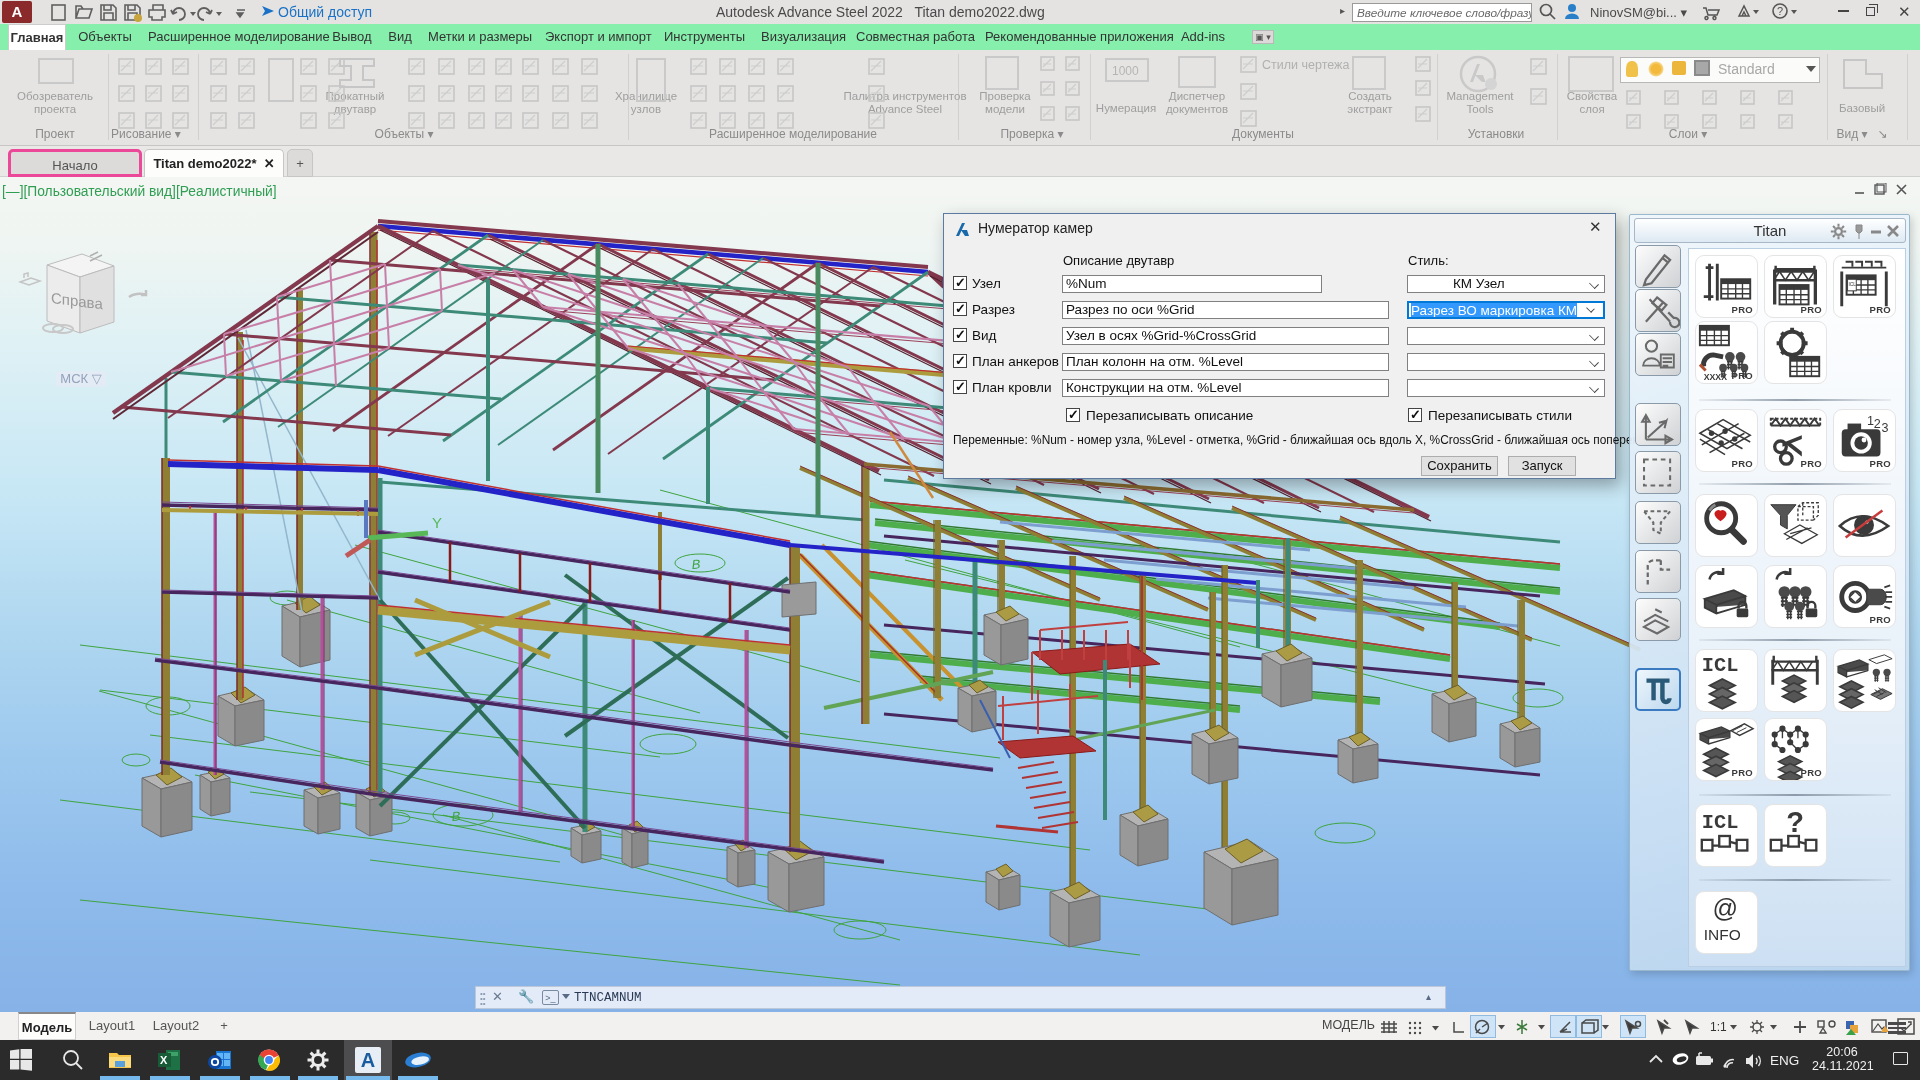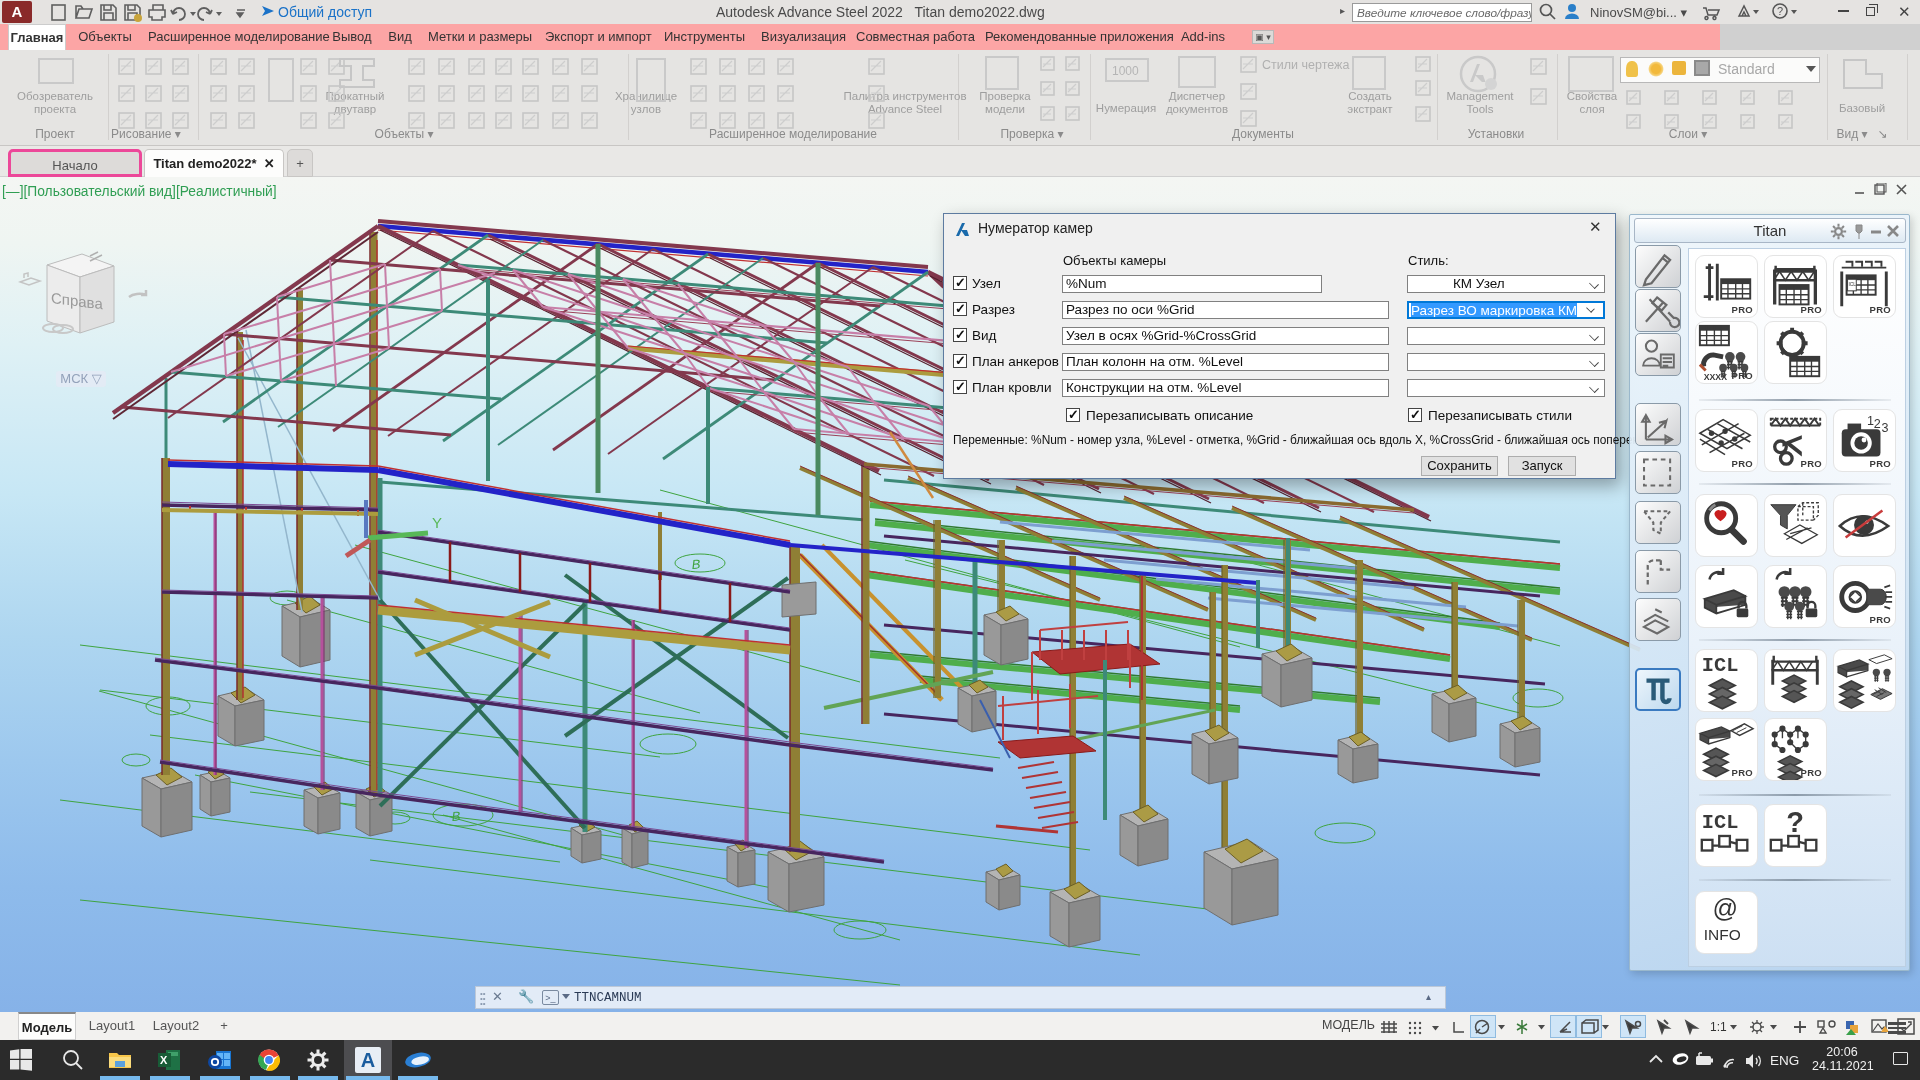--- a/index.html
+++ b/index.html
@@ -1,18 +1,18 @@
 <!DOCTYPE html>
 <html><head><meta charset="utf-8">
 <style>
 *{margin:0;padding:0;box-sizing:border-box;}
 body{width:1920px;height:1080px;overflow:hidden;font-family:"Liberation Sans",sans-serif;position:relative;background:#d0d0d0;}
 .abs{position:absolute;}
 #titlebar{position:absolute;left:0;top:0;width:1920px;height:24px;background:#e5e3e1;}
-#ribbontabs{position:absolute;left:0;top:24px;width:1720px;height:26px;background:#fca5a5;}
+#ribbontabs{position:absolute;left:0;top:24px;width:1920px;height:26px;background:#86efac;}
 .rtab{position:absolute;top:0;height:26px;line-height:26px;font-size:13px;color:#333;white-space:nowrap;}
 #ribbon{position:absolute;left:0;top:50px;width:1920px;height:96px;background:#e5e4e2;border-bottom:1px solid #c8c6c4;}
 .rglabel{position:absolute;top:77px;font-size:12px;color:#8b8b8b;white-space:nowrap;}
 .gsep{position:absolute;top:4px;height:86px;width:1px;background:#d2d0ce;}
 .rbig{position:absolute;color:#9e9e9e;font-size:11.5px;text-align:center;line-height:13px;white-space:nowrap;}
 #doctabs{position:absolute;left:0;top:146px;width:1920px;height:31px;background:#e9e8e6;border-bottom:1px solid #d0d0d0;}
 .dtab{position:absolute;top:3px;height:28px;line-height:27px;font-size:13px;text-align:center;border-radius:5px 5px 0 0;}
 #viewport{position:absolute;left:0;top:177px;width:1920px;height:835px;
 background:linear-gradient(to bottom,#f4f6f3 0%,#eff5f2 8%,#dff1f5 20%,#c7e7f5 38%,#aed6f0 55%,#9dc8ee 70%,#8ebbeb 85%,#86b2e8 100%);}
 #vptext{position:absolute;left:2px;top:7px;color:#2f9e53;font-size:13.8px;}
@@ -890,21 +890,21 @@
 <div class="abs" style="left:98px;top:4px;color:#2a3a55;font-family:'Liberation Mono',monospace;font-size:12.5px;">TTNCAMNUM</div>
 <div class="abs" style="left:950px;top:4px;color:#5a6a85;font-size:10px;">▴</div>
 </div>
 </div>
 <div id="dialog">
 <div class="abs" style="left:10px;top:7px;width:17px;height:17px;"><svg width="17" height="17">
         <path d="M2 15 L8 2 L11 2 L5 15 Z M7 9 L13 9 L15 15 L11 15 Z" fill="#1a6aab"></path>
       </svg></div>
 <div class="abs" style="left:34px;top:6px;font-size:14px;color:#222;">Нумератор камер</div>
 <div class="abs" style="left:645px;top:4px;font-size:15px;color:#333;">✕</div>
-<div class="abs" style="left:119px;top:39px;font-size:13px;">Объекты камеры</div>
+<div class="abs" style="left:119px;top:39px;font-size:13px;">Описание двутавр</div>
 <div class="abs" style="left:464px;top:39px;font-size:13px;">Стиль:</div>
 <div class="cb" style="left:9px;top:62px;"></div>
 <div class="abs" style="left:28px;top:62px;font-size:13.5px;">Узел</div>
 <div class="tf" style="left:118px;top:61px;width:260px;">%Num</div>
 <div class="tf dd" style="left:463px;top:61px;width:198px;padding-left:45px;">КМ Узел</div>
 <div class="cb" style="left:9px;top:88px;"></div>
 <div class="abs" style="left:28px;top:88px;font-size:13.5px;">Разрез</div>
 <div class="tf" style="left:118px;top:87px;width:327px;">Разрез по оси %Grid</div>
 <div class="tf" style="left:463px;top:87px;width:198px;border:2px solid #0078d7;padding:0 2px;"><span style="background:#3399ff;color:#fff;">Разрез ВО маркировка КМ</span></div>
 <div class="abs" style="left:643px;top:91px;width:7px;height:7px;border-right:1.5px solid #444;border-bottom:1.5px solid #444;transform:rotate(45deg) scale(1,.75);"></div>

